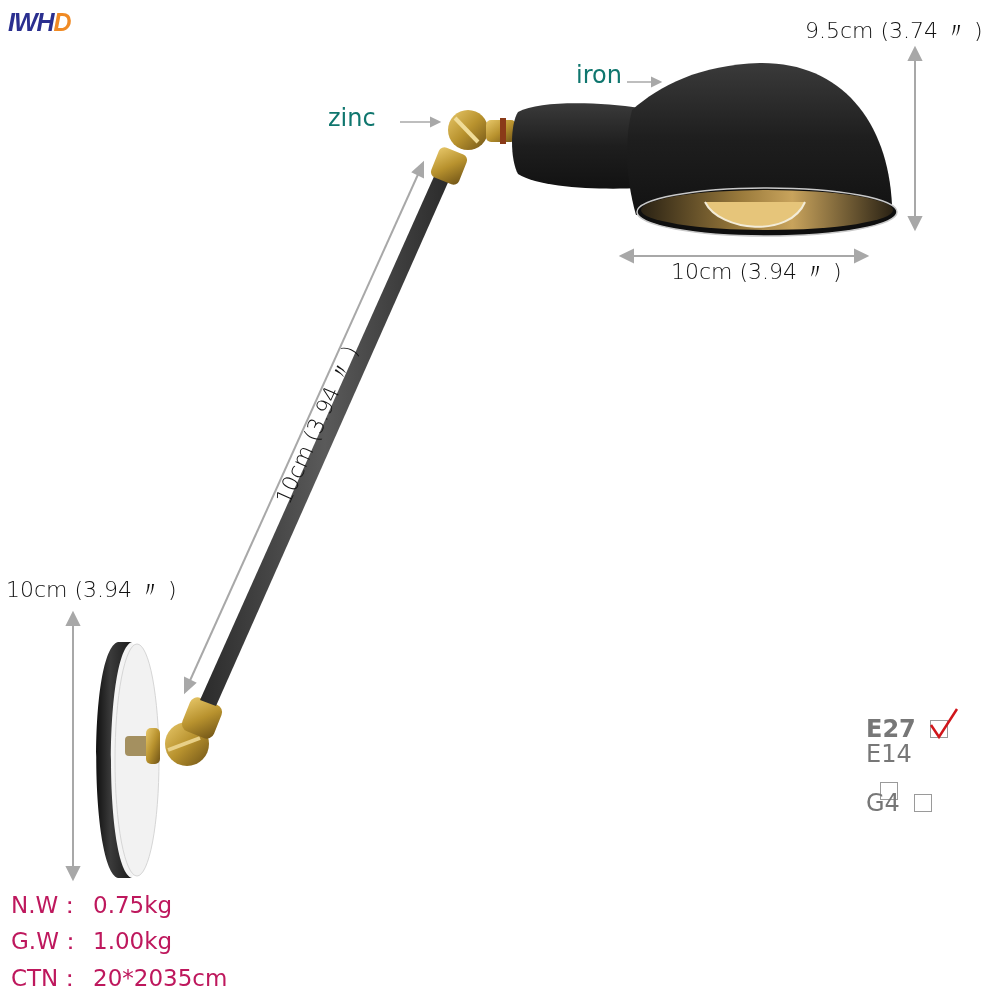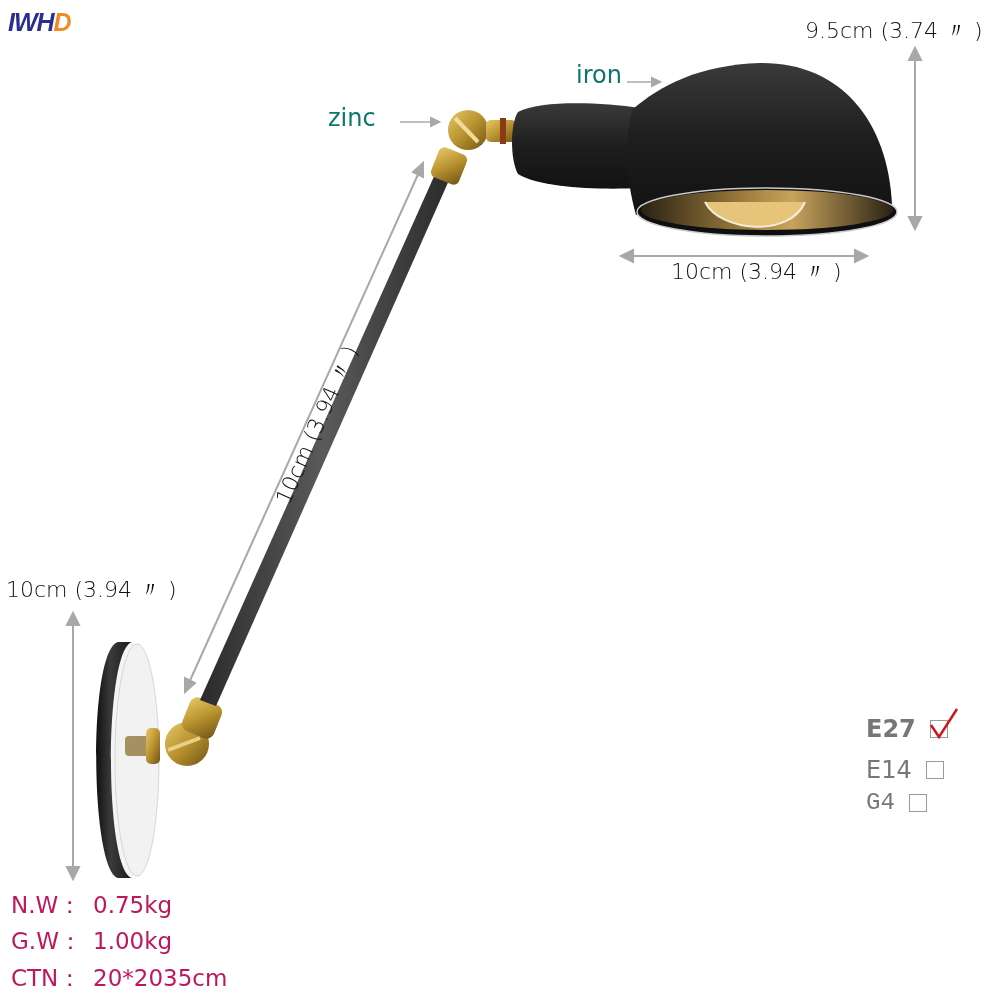--- a/index.html
+++ b/index.html
@@ -139,25 +139,25 @@
 <div class="abs mat-label" style="left:328px; top:104px;">zinc</div>
 
 <div class="abs sock" style="top:715px;font-weight:bold;">
   <span>E27</span>
   <span class="cb">
     <svg class="tick" width="30" height="34" viewBox="0 0 30 34" style="position:absolute;left:-2px;top:-14px;">
       <path d="M2,18 L10,30 L28,2" fill="none" stroke="#d0161b" stroke-width="2.5"></path>
     </svg>
   </span>
 </div>
-<div class="abs sock" style="top:756px;">
+<div class="abs sock" style="top:740px;flex-direction:column;">
   <span>E14</span>
   <span class="cb"></span>
 </div>
-<div class="abs sock" style="top:789px;font-family:Liberation Mono, monospace;">
+<div class="abs sock" style="top:789px;">
   <span>G4</span>
   <span class="cb"></span>
 </div>
 
 <div class="abs spec-line" style="top:890px;">
   <span class="k">N.W：</span><span>0.75kg</span>
 </div>
 <div class="abs spec-line" style="top:926px;">
   <span class="k">G.W：</span><span>1.00kg</span>
 </div>

